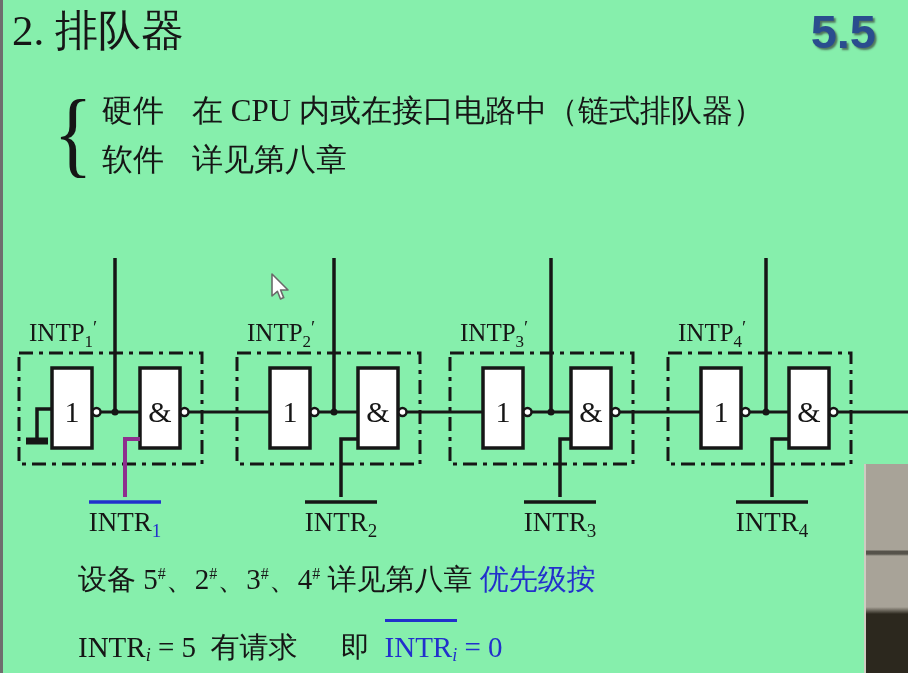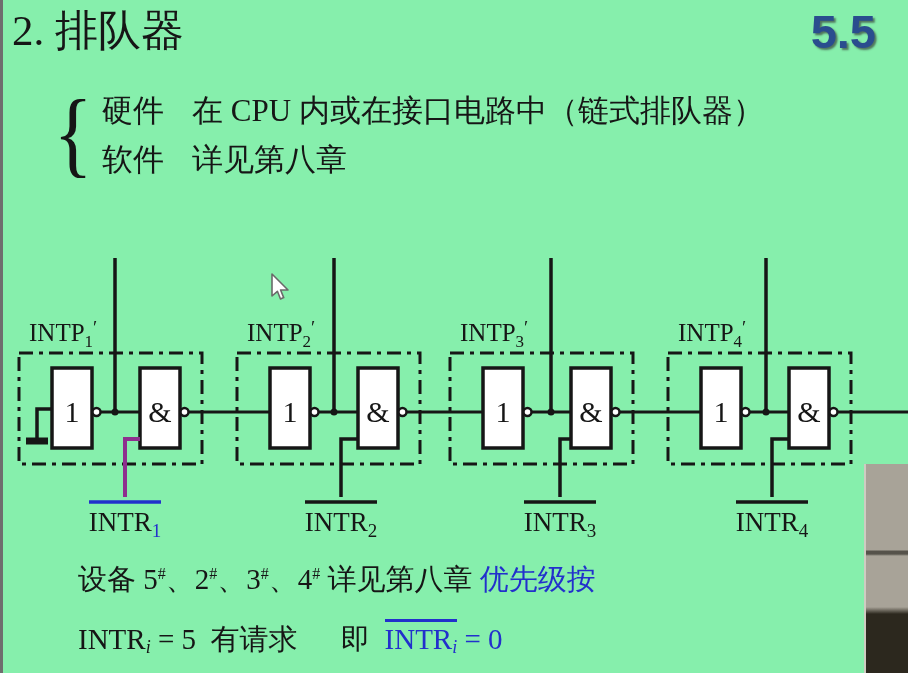--- a/index.html
+++ b/index.html
@@ -21,21 +21,21 @@
   #intro .row{display:flex;align-items:baseline;font-size:31px;line-height:38px;white-space:pre;}
   #intro .term{margin-right:28px;}
   #circuit-svg{position:absolute;left:0;top:250px;}
   #circuit-svg text{font-family:"Liberation Serif","DejaVu Serif",serif;fill:#161616;}
   .note{position:absolute;left:78px;font-size:29px;white-space:pre;}
   #note-line1{top:560px;}
   #note-line2{top:619px;}
   .note sup,.s-sup{font-size:.55em;vertical-align:.6em;}
   .s-subi{font-size:.62em;font-style:italic;vertical-align:-.22em;}
   .blue{color:var(--blue,#2230cc);}
-  .ov{display:inline-block;border-top:3px solid currentColor;padding-top:2px;line-height:1.05;text-align:center;}
+  .ov{display:inline-block;border-top:3px solid currentColor;padding-top:10px;line-height:1.05;text-align:center;}
   #video-overlay{position:absolute;left:864px;top:464px;width:44px;height:209px;border-left:2px solid #cfccc2;}
   #mouse-cursor{position:absolute;left:270px;top:273px;}
 </style>
 </head>
 <body>
 
 <div id="slide" style="--navy: #2a4d8e; --blue: #2230cc; --ink: #161616; --strip: #6e6e6e;">
   <div id="left-strip"></div>
 
   <div id="title">2. 排队器</div>

